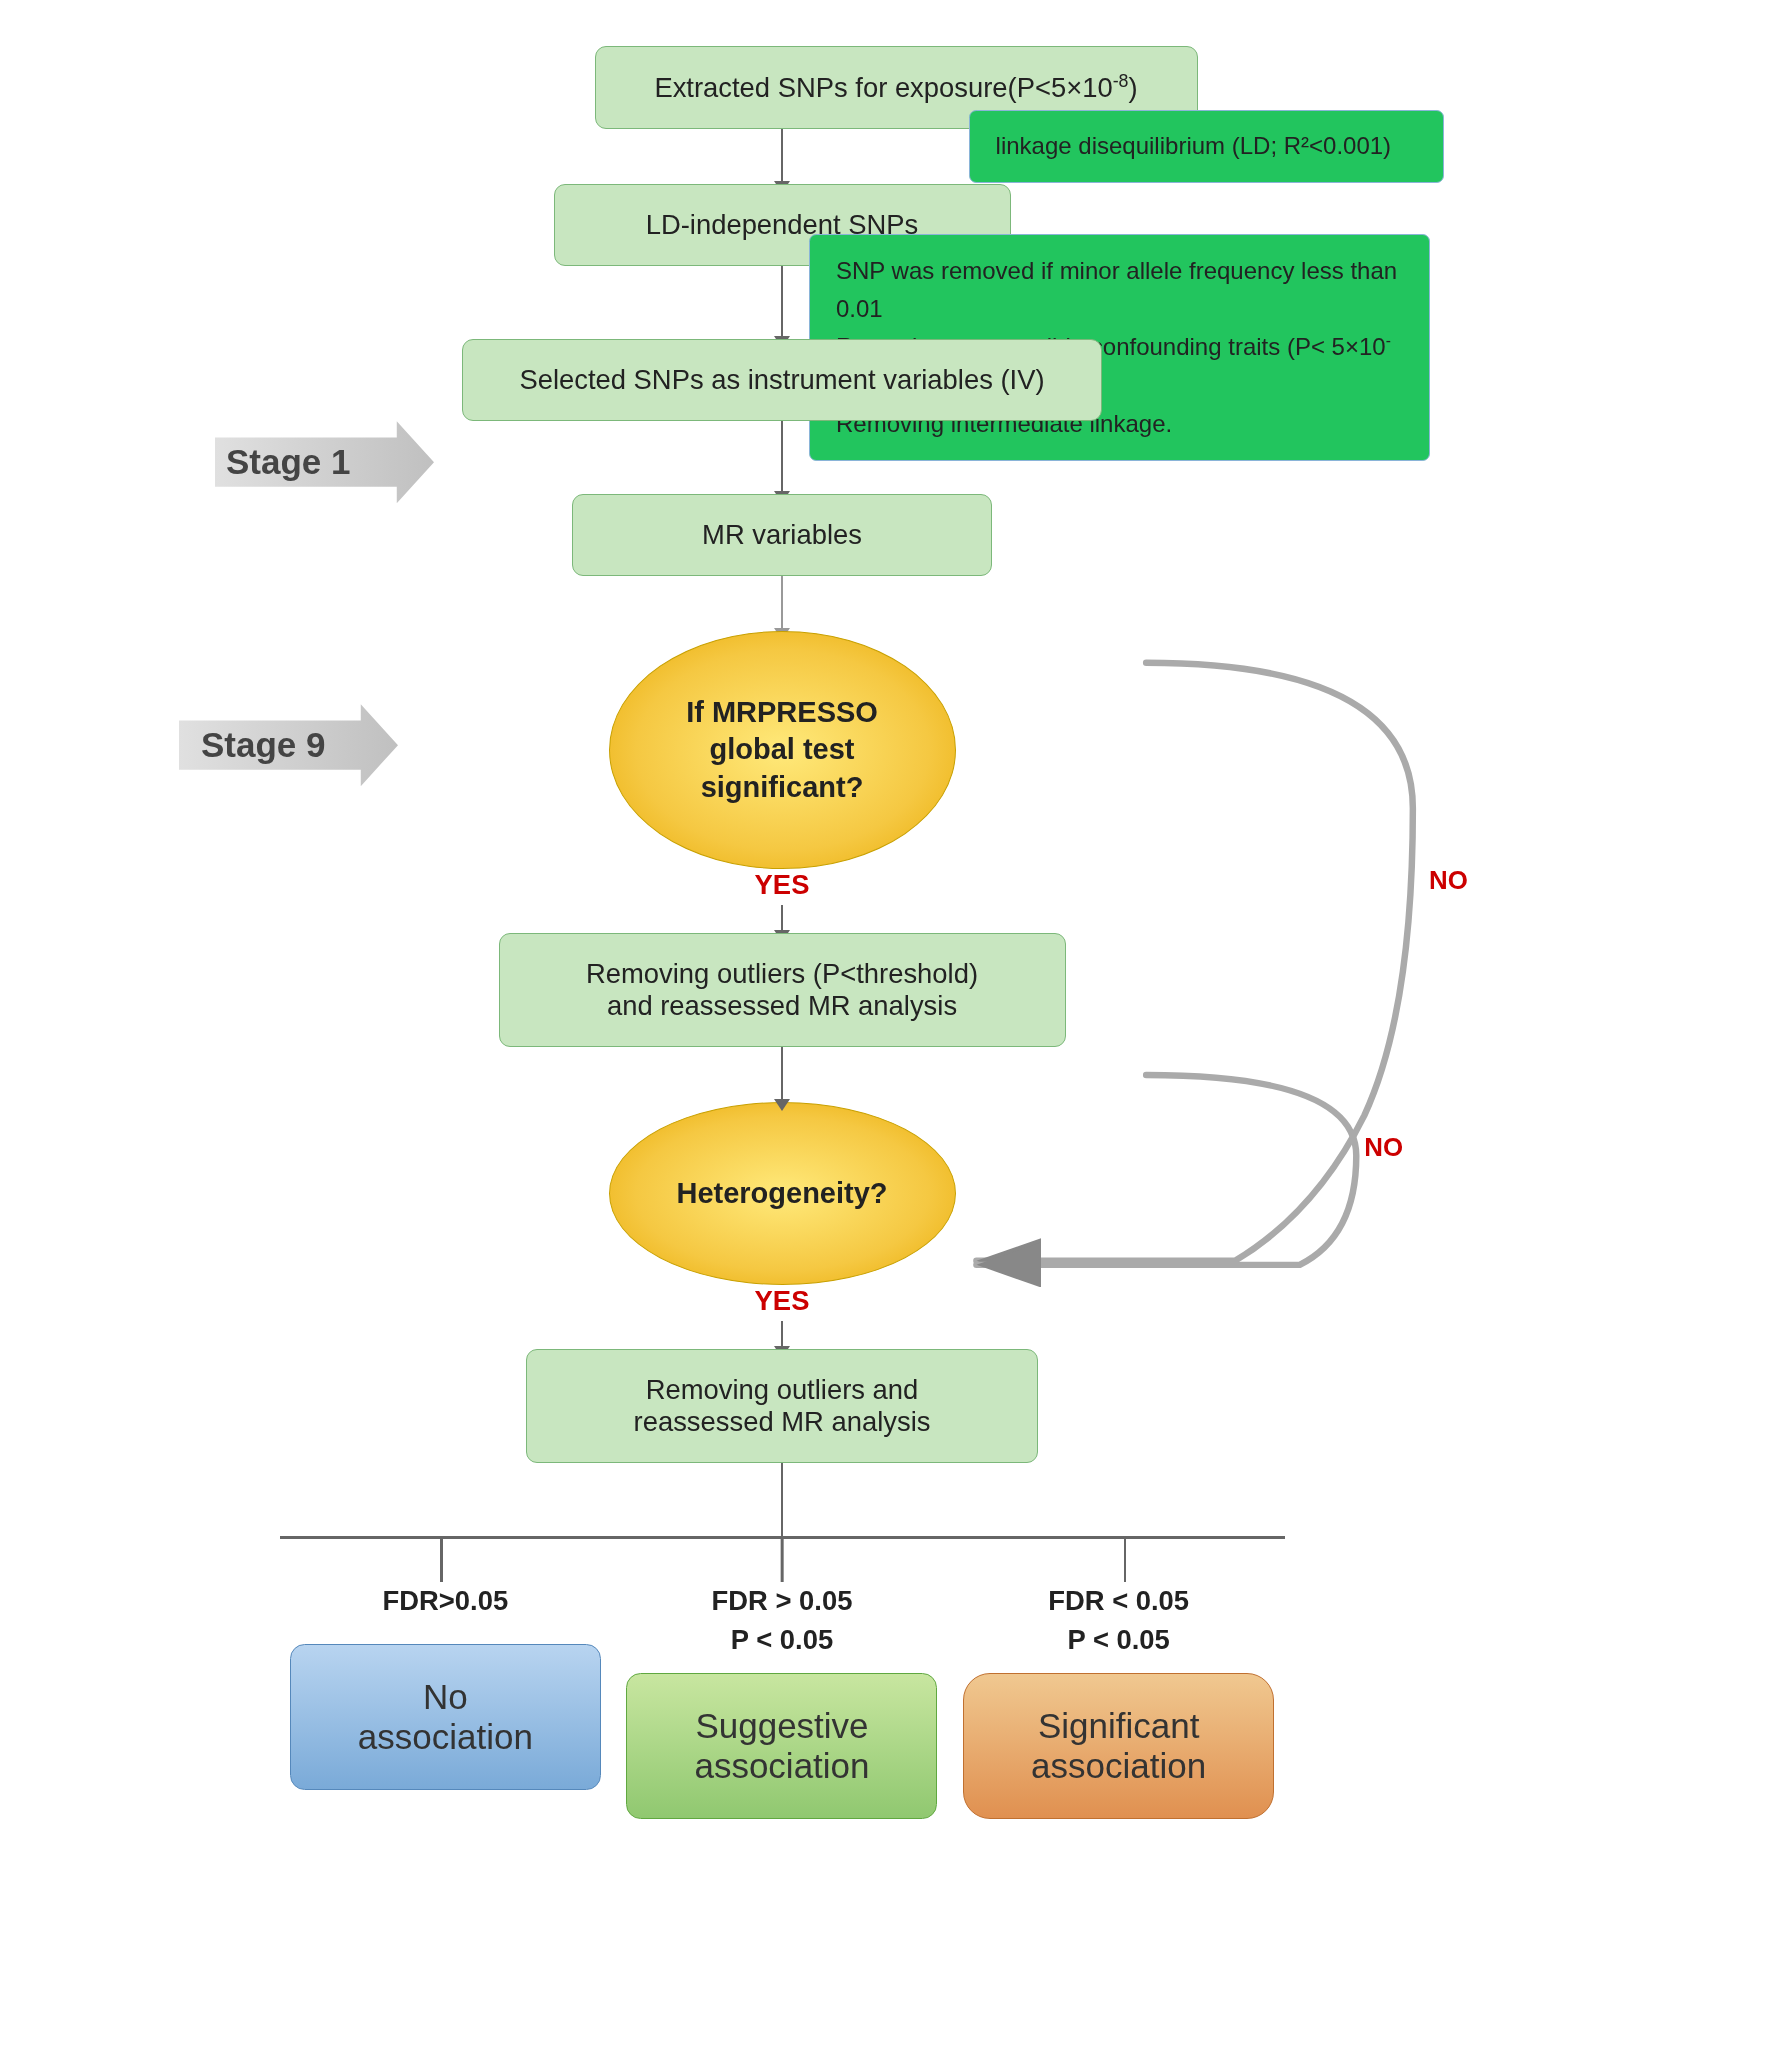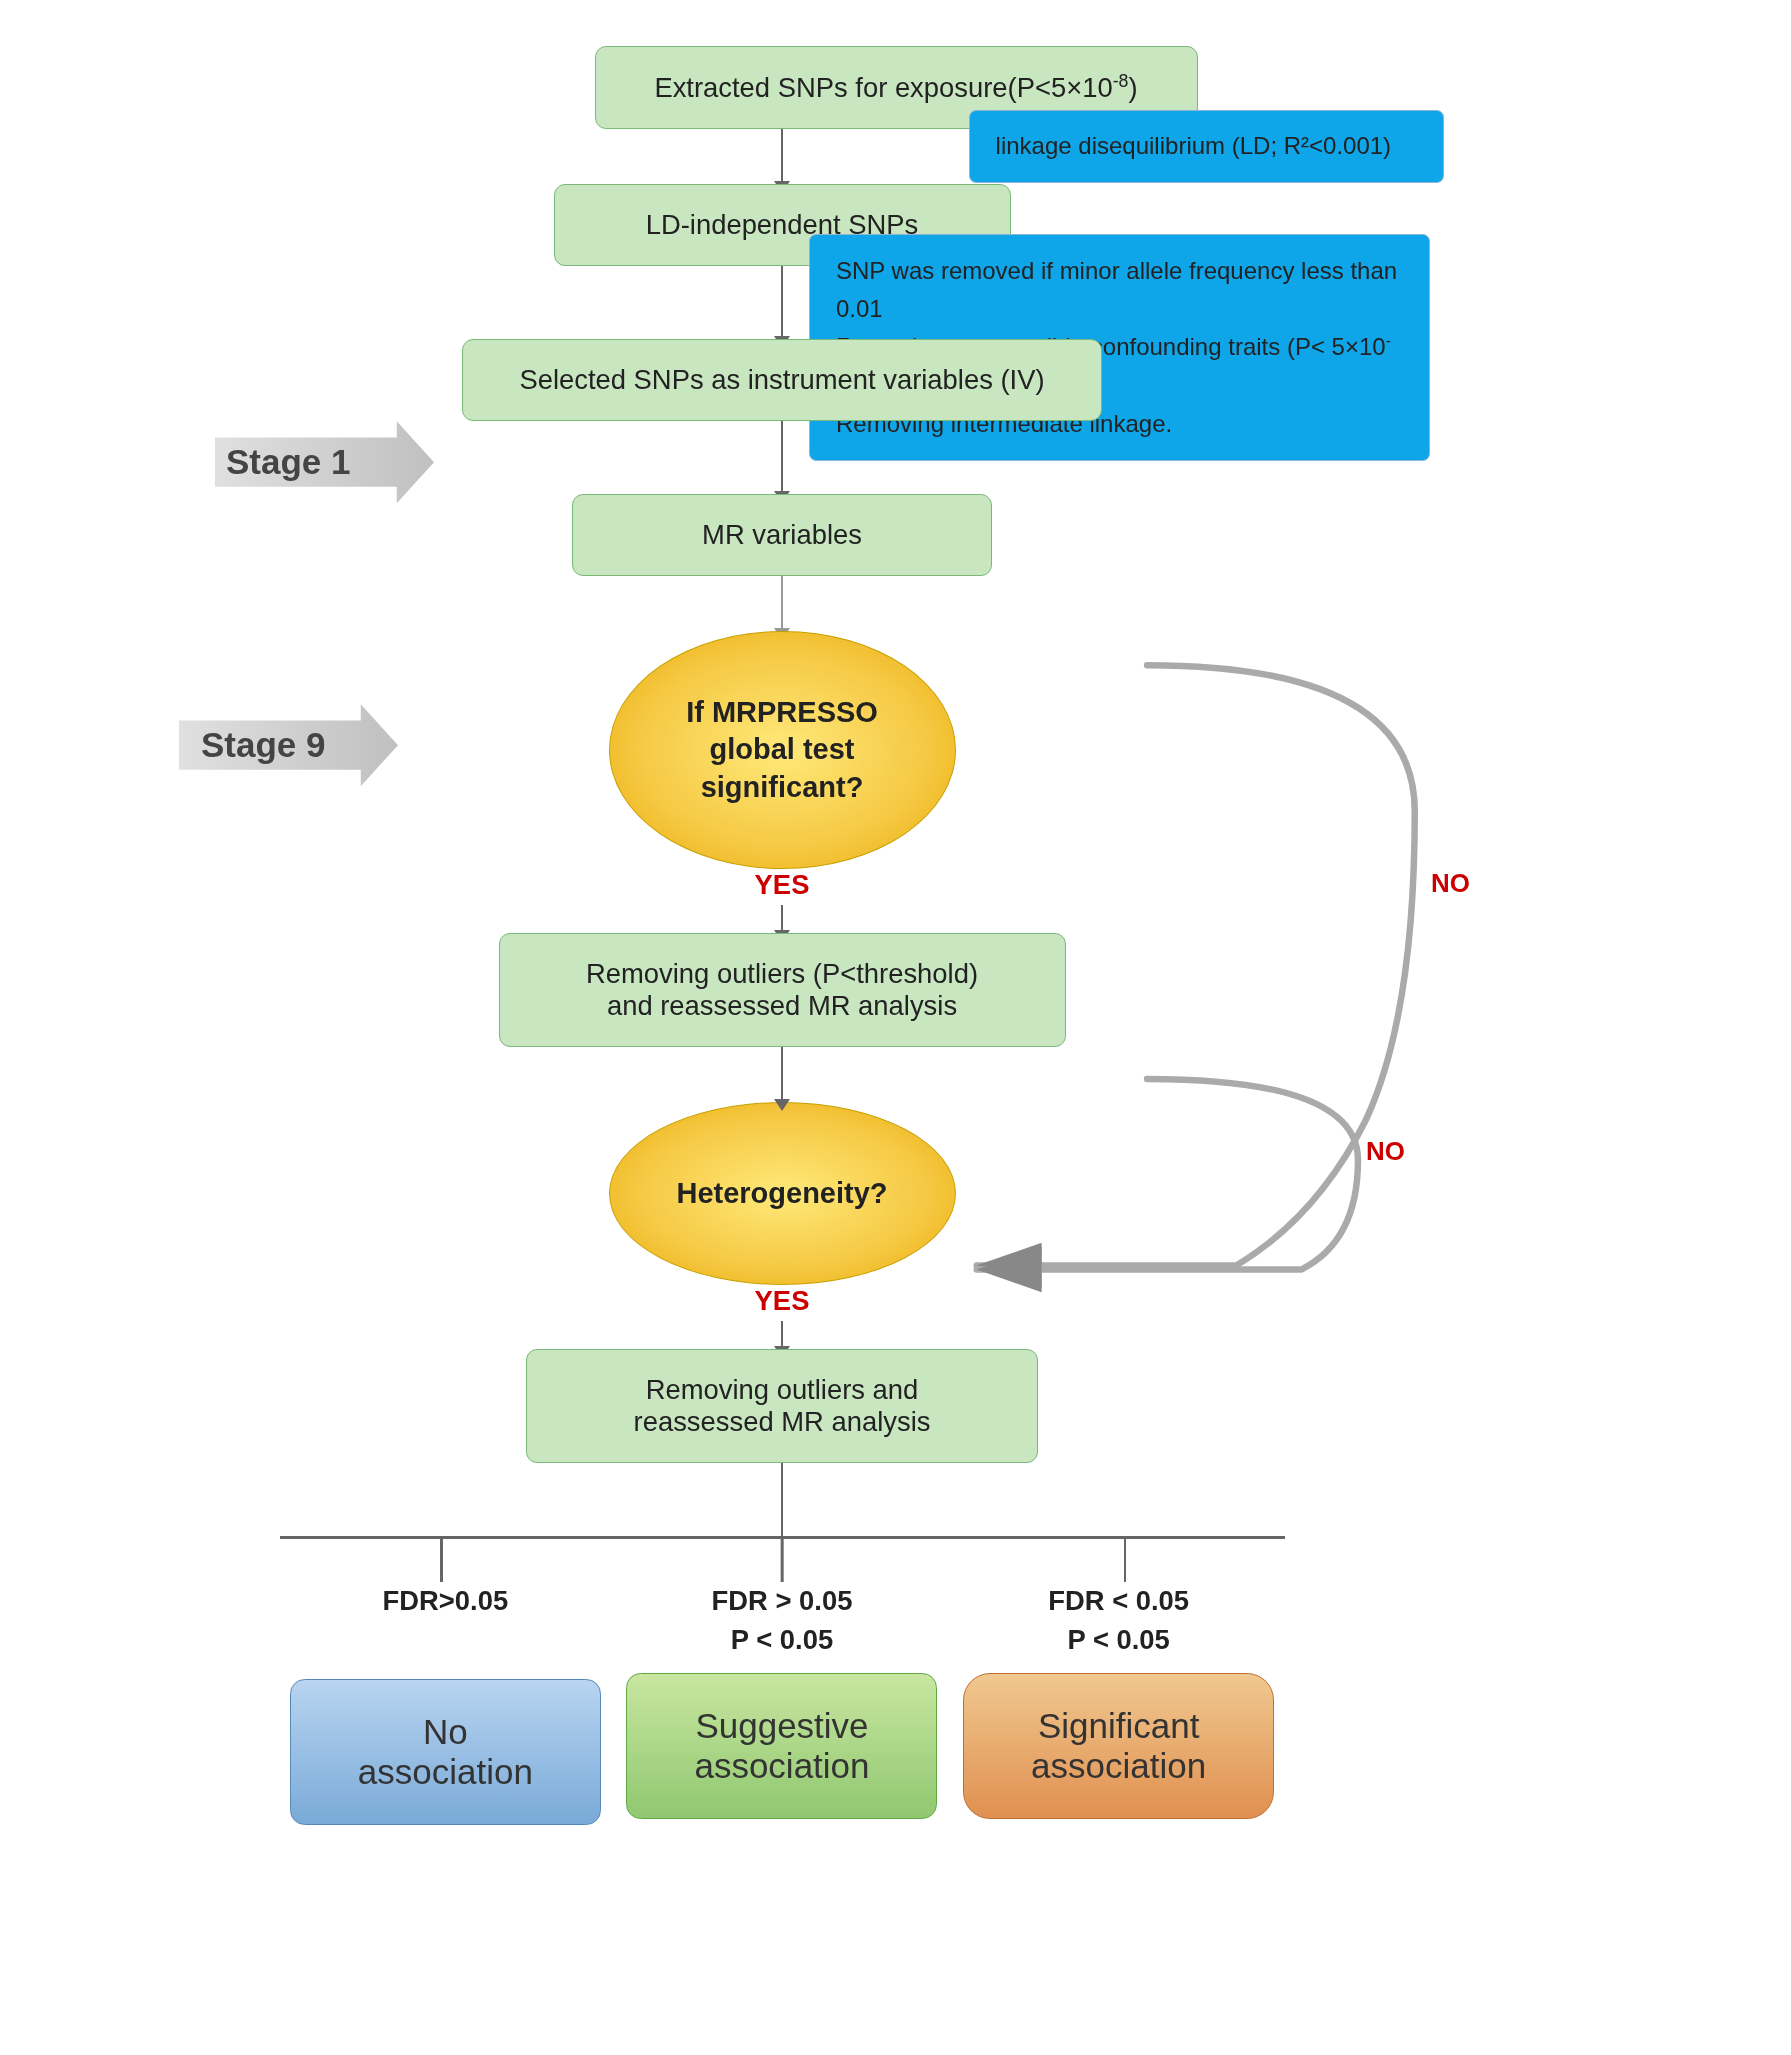--- a/index.html
+++ b/index.html
@@ -19,21 +19,21 @@
       border-radius: 11px;
       padding: 24px 37px;
       text-align: center;
       font-size: 27.4px;
       color: #222;
       position: relative;
     }
 
     
     .blue-box {
-      background: #0ea5e9;
+      background: #22c55e;
       border: 1.4px solid #8ab4d8;
       border-radius: 7.3px;
       padding: 16.4px 25.6px;
       text-align: left;
       font-size: 24px;
       color: #222;
       line-height: 1.6;
     }
 
     
@@ -292,21 +292,21 @@
 
       <div style="position:absolute; left:16%; top:0; width:2.7px; height:46px; background:#666;"></div>
 
       <div style="position:absolute; left:50%; top:0; width:2.7px; height:46px; background:#666; transform:translateX(-50%);"></div>
 
       <div style="position:absolute; left:84%; top:0; width:2.7px; height:46px; background:#666;"></div>
     </div>
 
     <div style="width:100%; display:flex; justify-content:space-between; align-items:flex-start; margin-top:46px;">
 
-      <div style="display:flex; flex-direction:column; align-items:center; width:33%;gap:35px;">
+      <div style="display:flex; flex-direction:column; align-items:center; width:33%;">
         <div style="font-size:27.4px; font-weight:bold; color:#222; margin-bottom:27.4px;">FDR&gt;0.05</div>
         <div class="assoc-box-blue">
           <span>No<br>association</span>
         </div>
       </div>
 
       <div style="display:flex; flex-direction:column; align-items:center; width:33%;">
         <div style="font-size:27.4px; font-weight:bold; color:#222; margin-bottom:7.3px; text-align:center;">FDR &gt; 0.05</div>
         <div style="font-size:27.4px; font-weight:bold; color:#222; margin-bottom:16.4px; text-align:center;">P &lt; 0.05</div>
         <div class="assoc-box-green">

